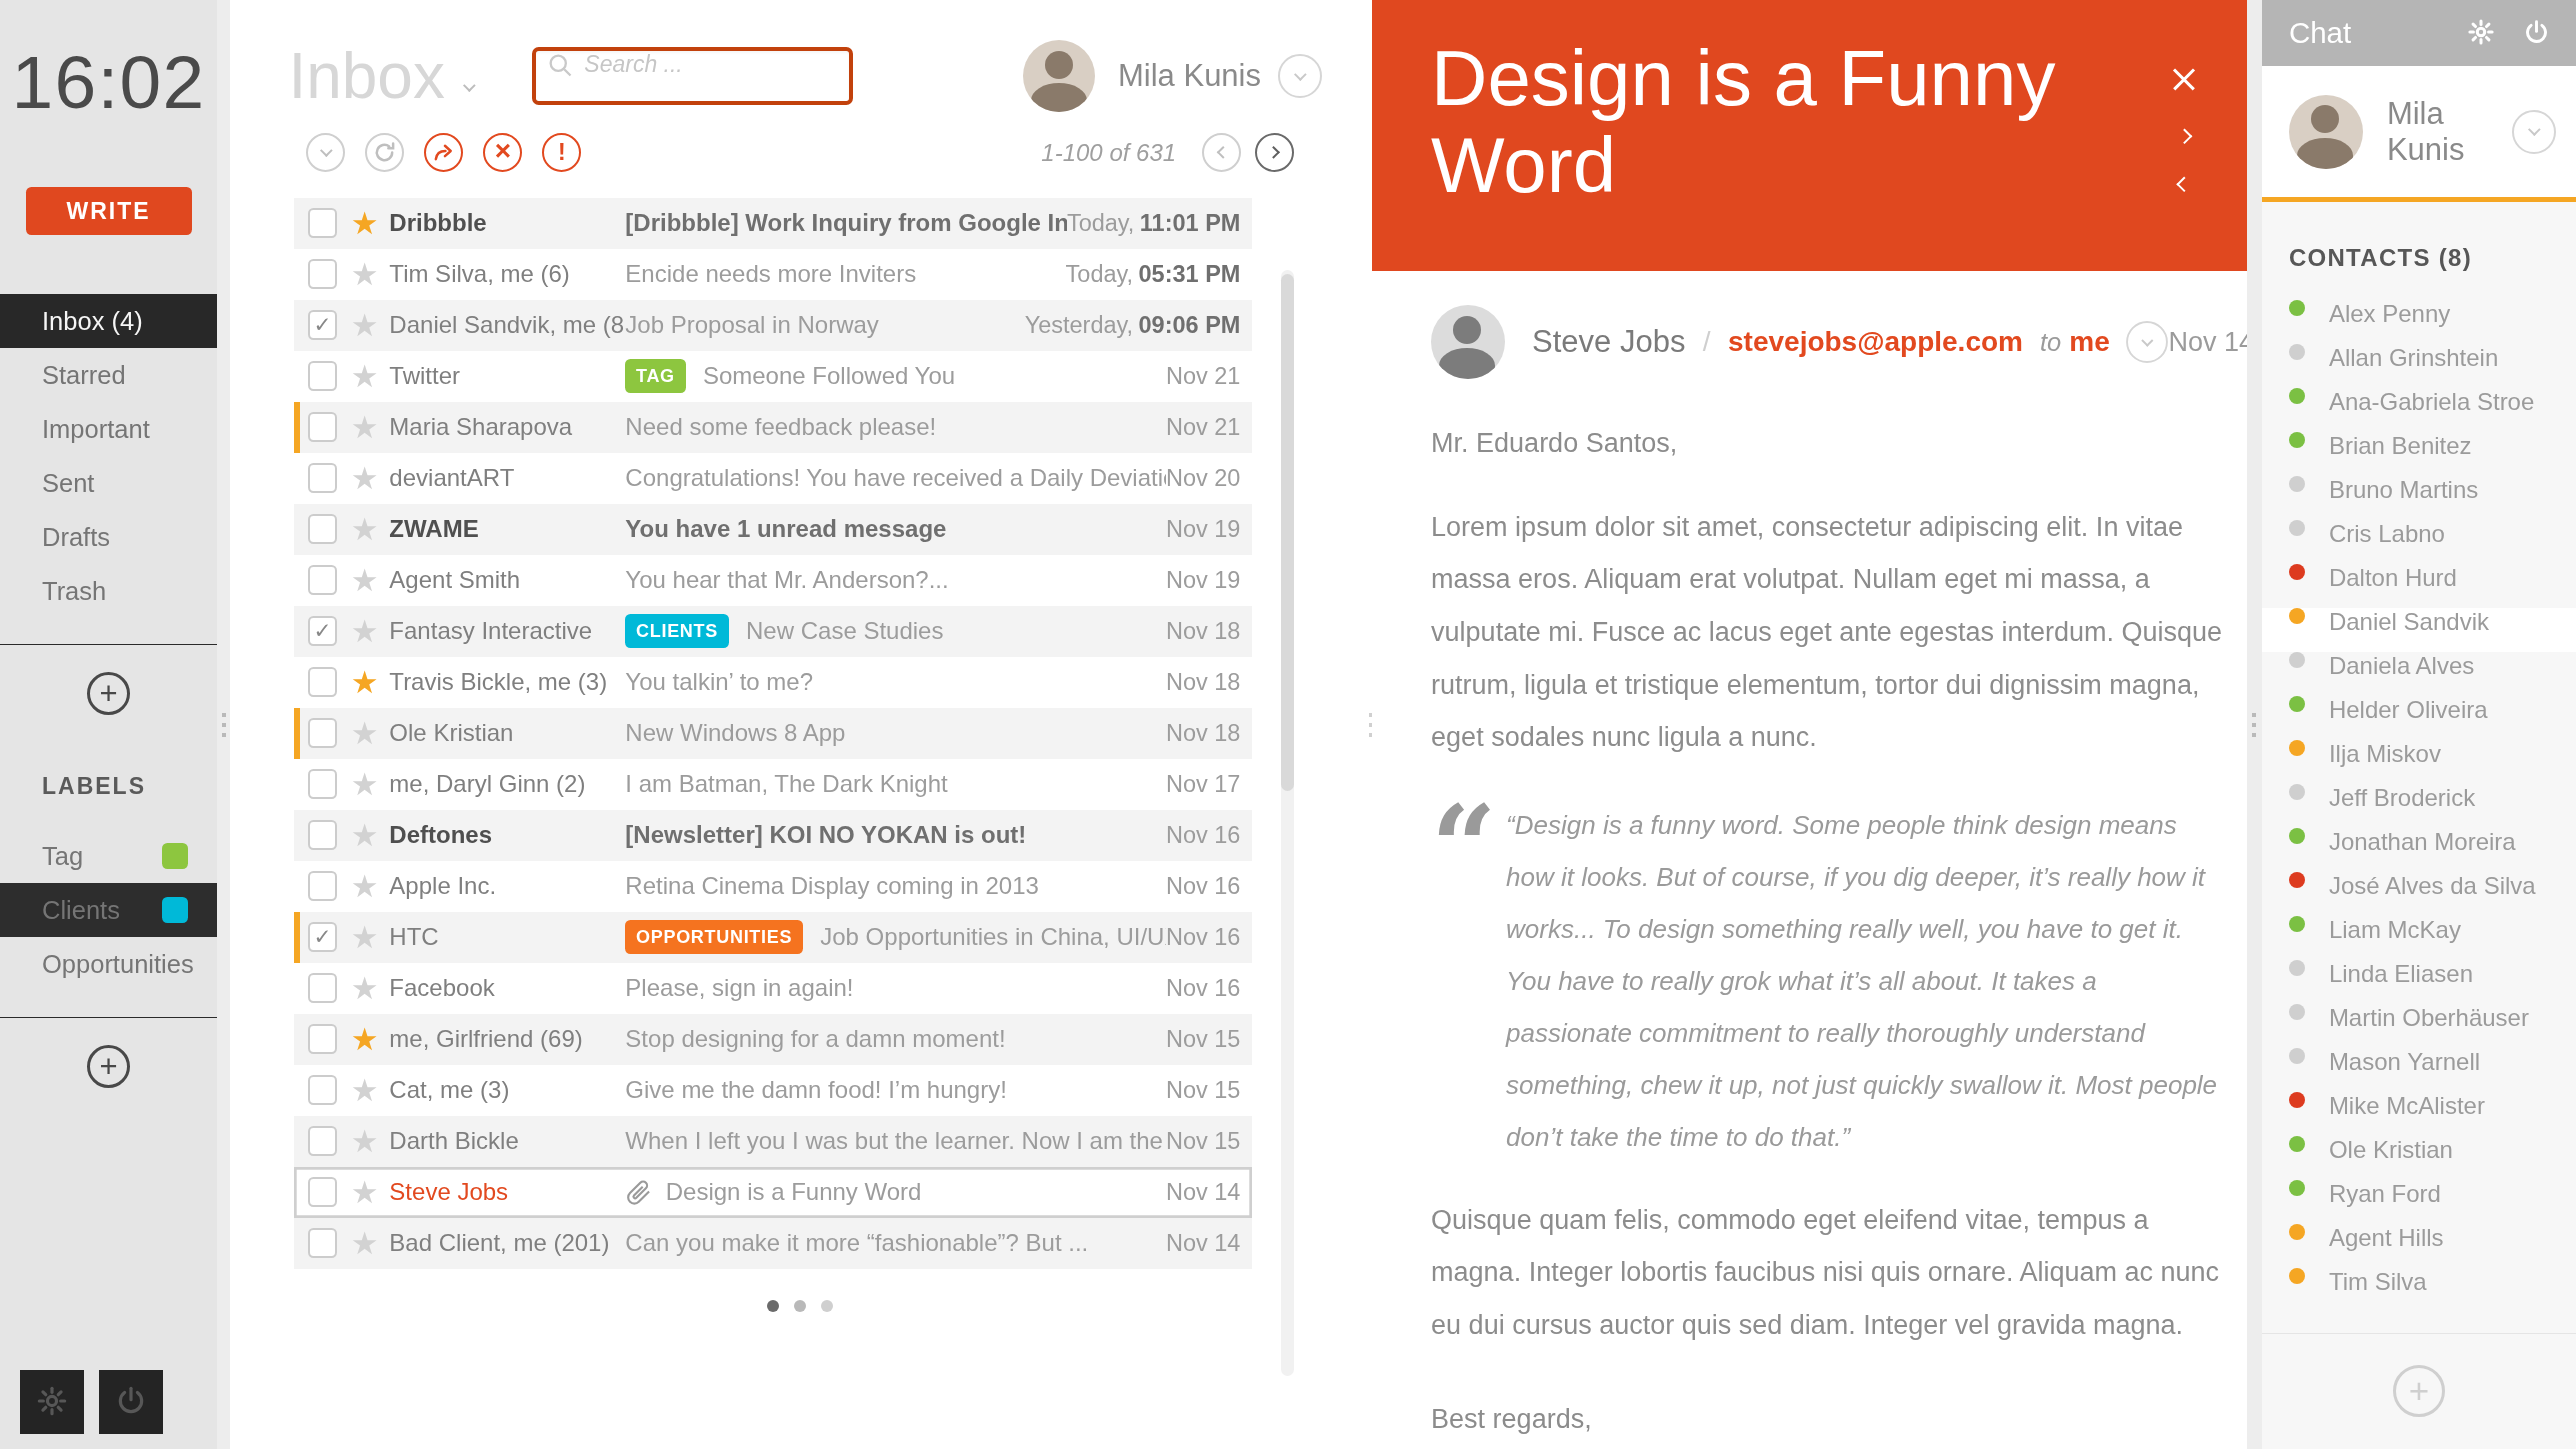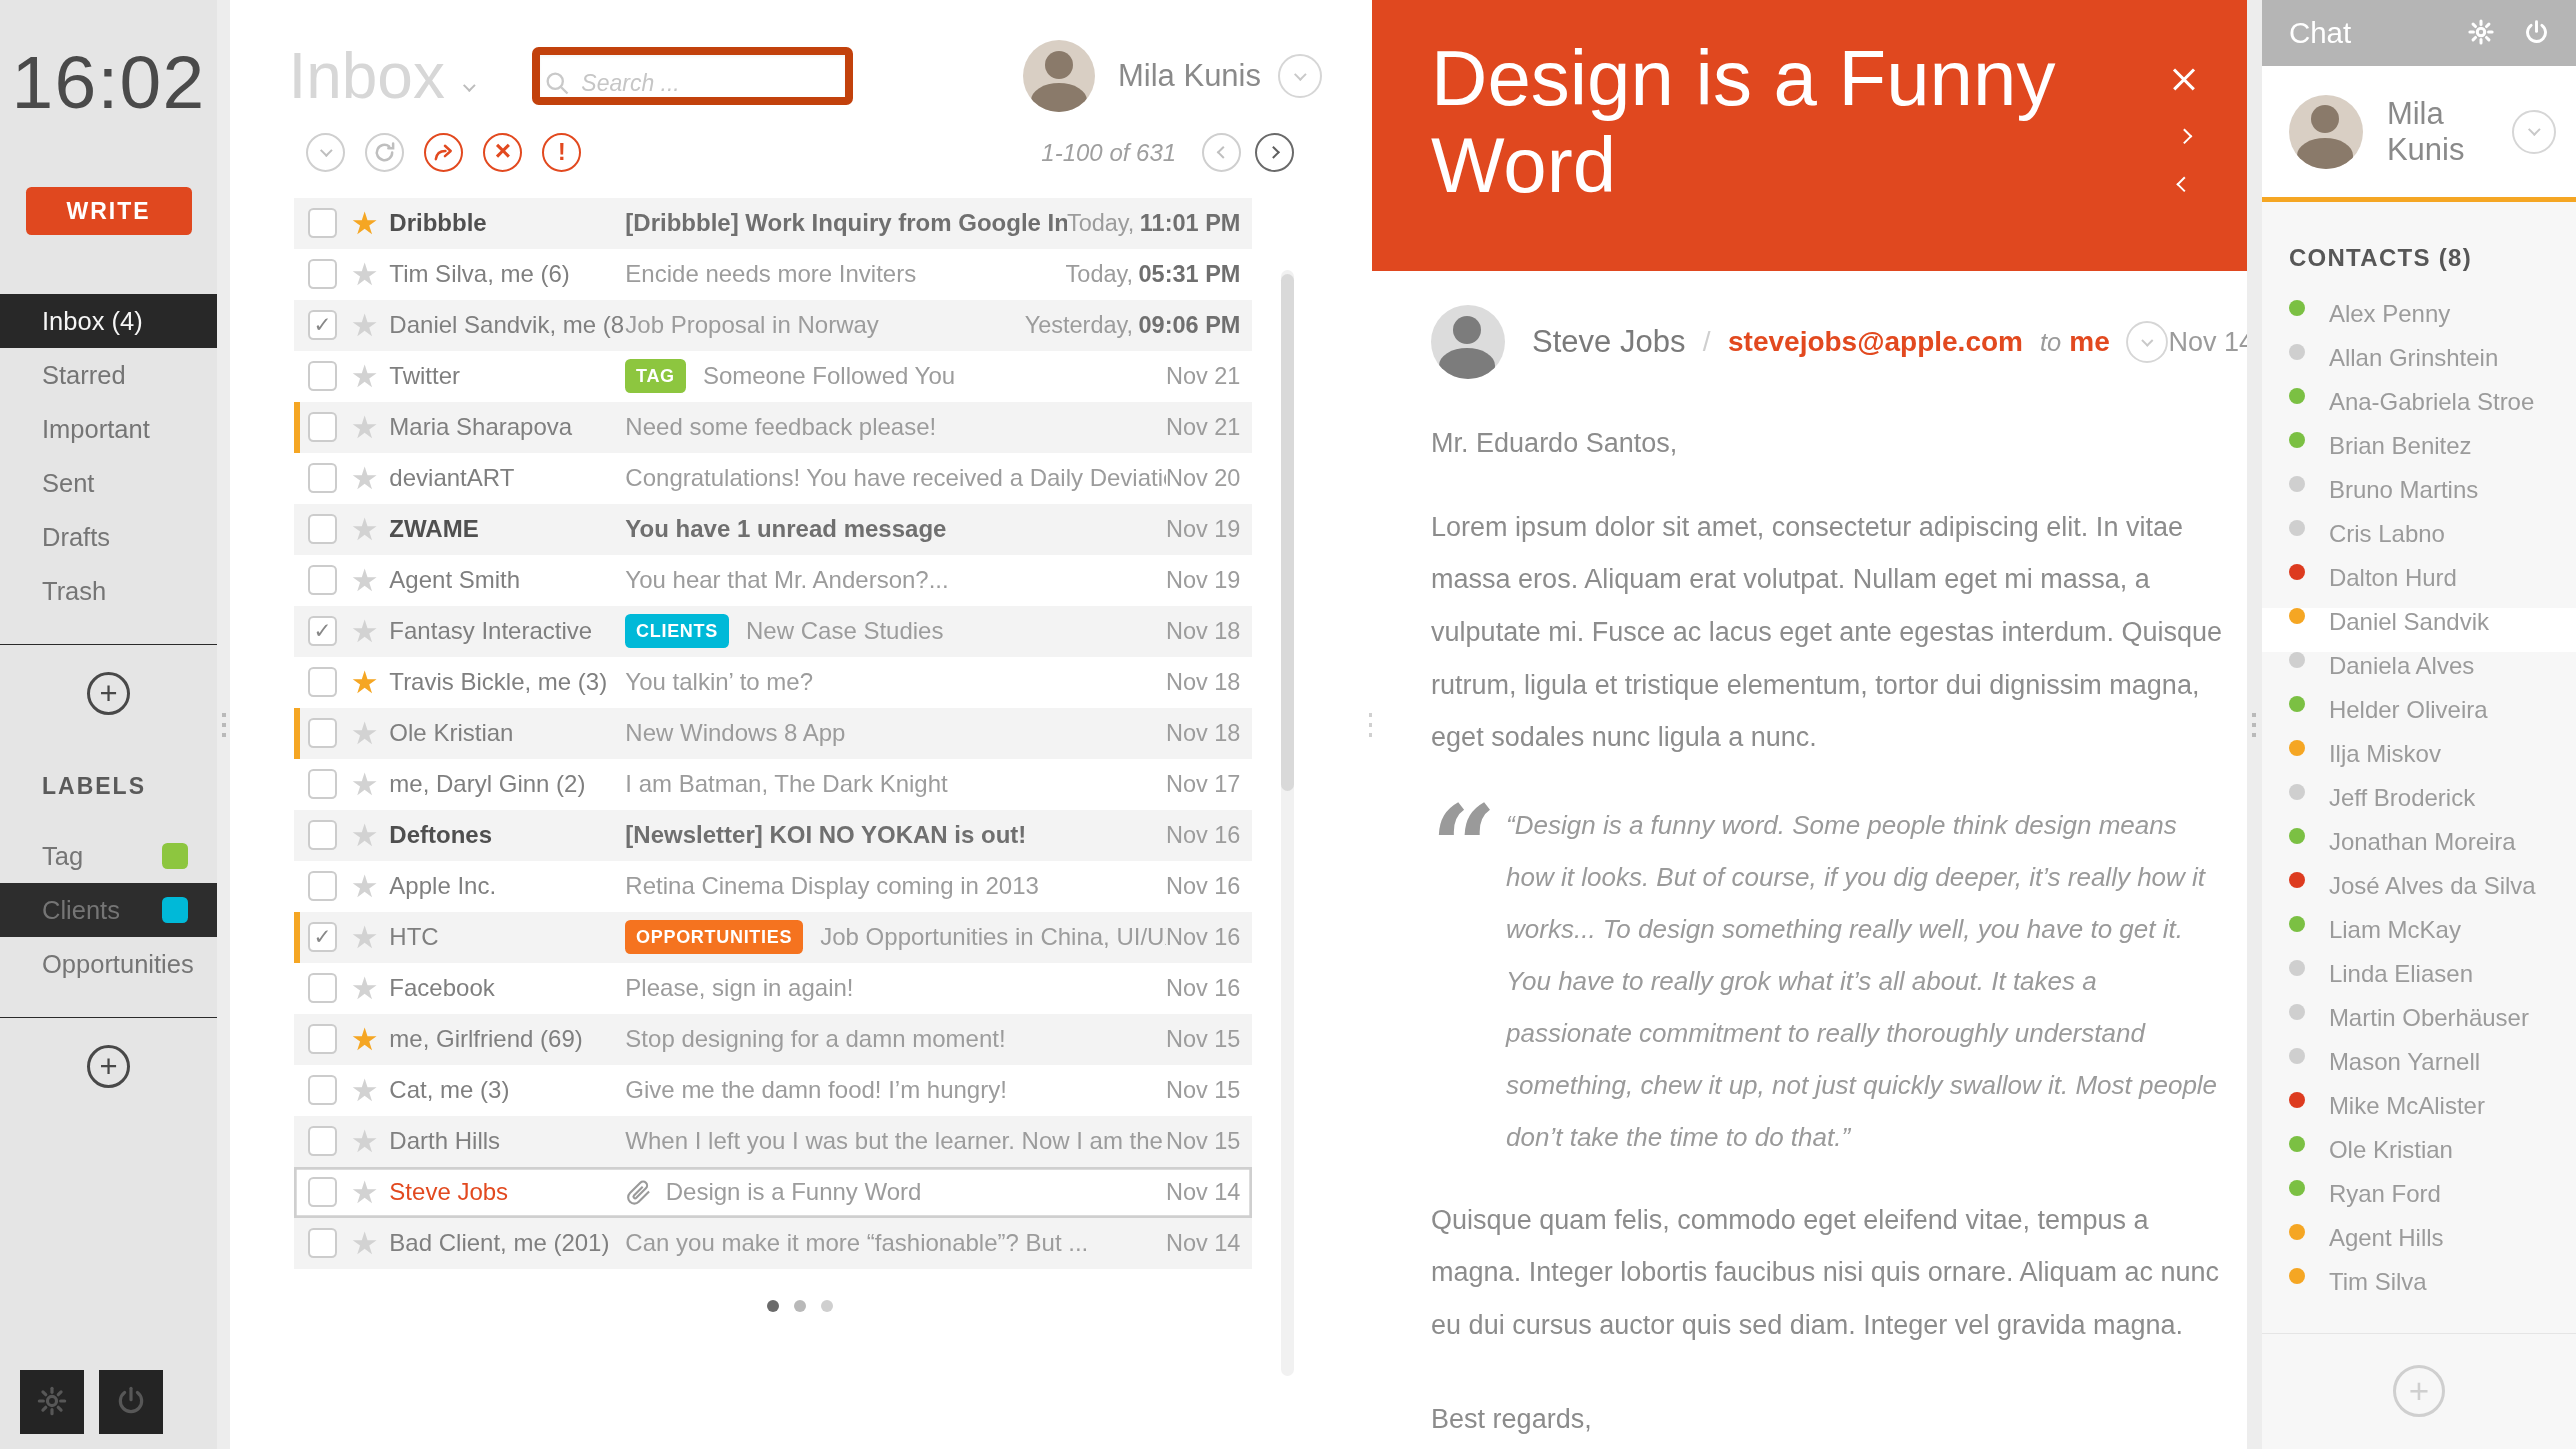--- a/index.html
+++ b/index.html
@@ -43,21 +43,21 @@
   .vsplit.wide{width:14.8px}
   .handle{position:absolute;top:50%;left:50%;transform:translate(-50%,-50%);display:flex;flex-direction:column;gap:6px}
   .handle i{width:4px;height:4px;background:#b9b9b9;display:block}
   .vsplit.ghost .handle i{background:#d0d0d0}
 
   
   .list-pane{flex:none;width:1139px;background:#fff;position:relative}
   .list-header{display:flex;align-items:center;padding:39px 47px 0 58px}
   .list-title{font-size:64px;color:#d7d7d7;font-weight:normal}
   .title-chev{color:#bdbdbd;margin-left:20px;margin-top:19px}
-  .search-box{margin-left:58px;width:321px;height:58px;border:8px solid #c2410c;border-radius:6.7px;display:flex;align-items:flex-end;padding:0 3px;box-shadow:inset 0 2px 2.7px rgba(0,0,0,.04);background:#fff}
+  .search-box{margin-left:58px;width:321px;height:58px;border:4px solid #c2410c;border-radius:6.7px;display:flex;align-items:flex-start;padding:0 10px;box-shadow:inset 0 2px 2.7px rgba(0,0,0,.04);background:#fff}
   .search-input{border:none;outline:none;font-size:23px;font-style:italic;color:#8a8a8a;width:100%;font-family:inherit;background:transparent}
   .search-input::placeholder{color:#c6c6c6}
   .user-block{margin-left:auto;display:flex;align-items:center}
   .user-name{font-size:31px;color:#8a8a8a;margin-left:23px}
   .user-block .chev-circle{margin-left:17.4px}
   .toolbar{display:flex;align-items:center;margin-top:20px;padding:0 75px 0 76px}
   .tool{width:39px;height:39px;border-radius:50%;border:2.7px solid #cfcfcf;color:#bfbfbf;margin-right:20px;display:flex;align-items:center;justify-content:center;cursor:pointer;flex:none}
   .tool.red{border-color:#e2491f;color:#e2491f}
   .tool .glyph-x{font-size:28px;font-weight:bold;margin-top:-2.7px}
   .tool .glyph-b{font-size:23px;font-weight:bold}
@@ -452,21 +452,21 @@
           <span class="sender">Cat, me (3)</span>
           <span class="subject-cell">
 
             <span class="subject">Give me the damn food! I’m hungry!</span>
           </span>
           <span class="date"><span>Nov 15</span></span>
         </div>
         <div class="row">
           <span class="cb"></span>
           <span class="star">★</span>
-          <span class="sender">Darth Hills</span>
+          <span class="sender">Darth Bickle</span>
           <span class="subject-cell">
 
             <span class="subject">When I left you I was but the learner. Now I am the master.</span>
           </span>
           <span class="date"><span>Nov 15</span></span>
         </div>
         <div class="row selected">
           <span class="cb"></span>
           <span class="star">★</span>
           <span class="sender">Steve Jobs</span>

